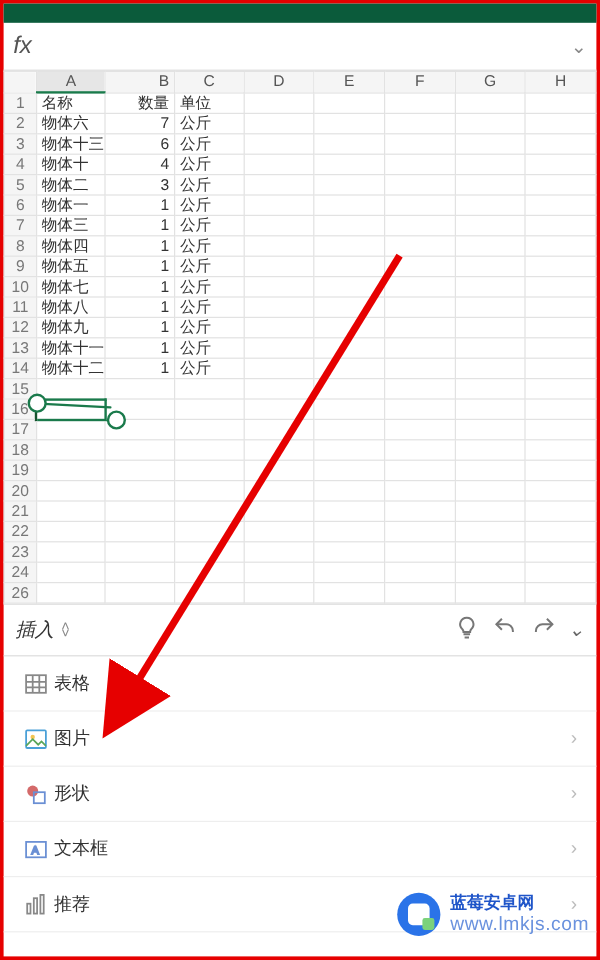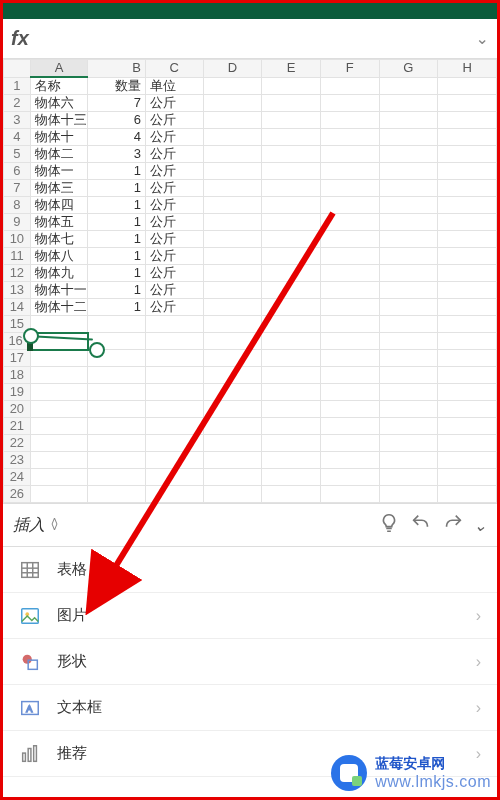--- a/index.html
+++ b/index.html
@@ -1,59 +1,59 @@
 <!DOCTYPE html>
 <html><head>
 <meta charset="utf-8">
 <style>
   * { box-sizing: border-box; margin: 0; padding: 0; font-family: "Microsoft YaHei", Arial, sans-serif; }
   body { width: 500px; height: 800px; overflow: hidden; position: relative; background: #fff; }
   .frame { border: 3px solid #e60000; width: 500px; height: 800px; position: relative; }
   .topgreen { height: 16px; background: #0b5b3b; }
   
   .formula-bar { display: flex; align-items: center; height: 40px; border-bottom: 1px solid #ddd; padding: 0 8px; }
-  .fx { font-style: italic; font-size: 20px; color: #555; width: 28px; font-weight: bold; }
+  .fx { font-style: italic; font-size: 20px; color: #555; width: 28px; }
   .formula-input { flex: 1; height: 28px; border: none; outline: none; font-size: 14px; }
   .fx-drop { color: #888; }
   
   .sheet { position: relative; }
   table { border-collapse: collapse; table-layout: fixed; width: 494px; }
   th, td { border: 1px solid #e2e2e2; font-size: 13px; color: #333; height: 16px; line-height: 16px; padding: 0 4px; overflow: hidden; white-space: nowrap; }
   th { background: #f5f5f5; font-weight: normal; color: #555; position: sticky; top: 0; text-align: center; }
   th.rowhdr, td.rowhdr { background: #f5f5f5; text-align: center; color: #777; width: 26px; }
   .colA { width: 56px; }
   .colB { width: 56px; text-align: right; }
   .colC { width: 56px; }
   .colD,.colE,.colF,.colG,.colH { width: 57px; }
   th.corner { background: #f5f5f5; }
   .col-sel { background: #e6e6e6; border-bottom: 2px solid #1a7a4b; }
-  .row-sel { background: #e6e6e6; border-right: 6px solid #14532d; margin-top: 18px; }
+  .row-sel { background: #e6e6e6; border-right: 2px solid #14532d; margin-top: 18px; }
   td.selcell { border: 2px solid #1a7a4b; }
   
   .shape-obj { position: absolute; left: 22px; top: 269px; width: 78px; height: 32px; }
   .shape-obj .line { position: absolute; left: 10px; top: 9px; right: 10px; height: 2px; background: #1a7a4b; border-radius: 2px; transform: rotate(3deg); }
   .shape-obj .h1, .shape-obj .h2 { position: absolute; width: 16px; height: 16px; border: 2px solid #1a7a4b; border-radius: 50%; background: #fff; }
   .shape-obj .h1 { left: -2px; top: 0; }
   .shape-obj .h2 { right: -2px; top: 14px; }
   
   .arrow { position: absolute; left: 0; top: 0; pointer-events: none; }
   
   .ribbon { display: flex; align-items: center; height: 44px; border-top: 1px solid #ddd; border-bottom: 1px solid #ddd; padding: 0 10px; gap: 10px; font-style: italic; }
   .ribbon .tab { font-size: 16px; color: #333; display: flex; align-items: center; gap: 6px; }
   .tab-chevrons { display: inline-flex; flex-direction: column; line-height: 6px; color: #888; }
   .tab-chevrons span { font-size: 12px; }
   .ribbon .spacer { flex: 1; }
   .ribbon .icn { color: #666; }
   
   .menu { }
-  .menu-item { display: flex; align-items: center; height: 46px; padding: 0 16px; border-bottom: 1px solid #eee; gap: 16px; font-size: 15px; color: #333; }
+  .menu-item { display: flex; align-items: center; height: 46px; padding: 0 16px; border-bottom: 1px solid #eee; gap: 4px; font-size: 15px; color: #333; }
   .menu-item .mi-icon { width: 22px; height: 22px; display: flex; align-items: center; justify-content: center; }
   .menu-item .chev { margin-left: auto; color: #bbb; font-size: 16px; }
   
-  .watermark { position: absolute; right: 6px; bottom: 6px; display: flex; align-items: center; gap: 8px; color: #fff; font-size: 14px; }
+  .watermark { position: absolute; right: 6px; bottom: 17px; display: flex; align-items: center; gap: 8px; color: #fff; font-size: 14px; }
   .wm-badge { width: 36px; height: 36px; border-radius: 50%; background: #2a73e8; display: flex; align-items: center; justify-content: center; }
   .wm-badge .inner { width: 18px; height: 18px; background: #fff; border-radius: 4px; position: relative; }
   .wm-badge .inner::after { content: ""; position: absolute; right: -4px; bottom: -4px; width: 10px; height: 10px; background: #7bd27b; border-radius: 2px; }
   .wm-text { color: #1f55c9; font-weight: 600; }
   .wm-sub { color: #6a92de; font-size: 16px; letter-spacing: 0.5px; }
   svg.ic { width: 22px; height: 22px; }
 </style>
 </head>
 <body>
 

